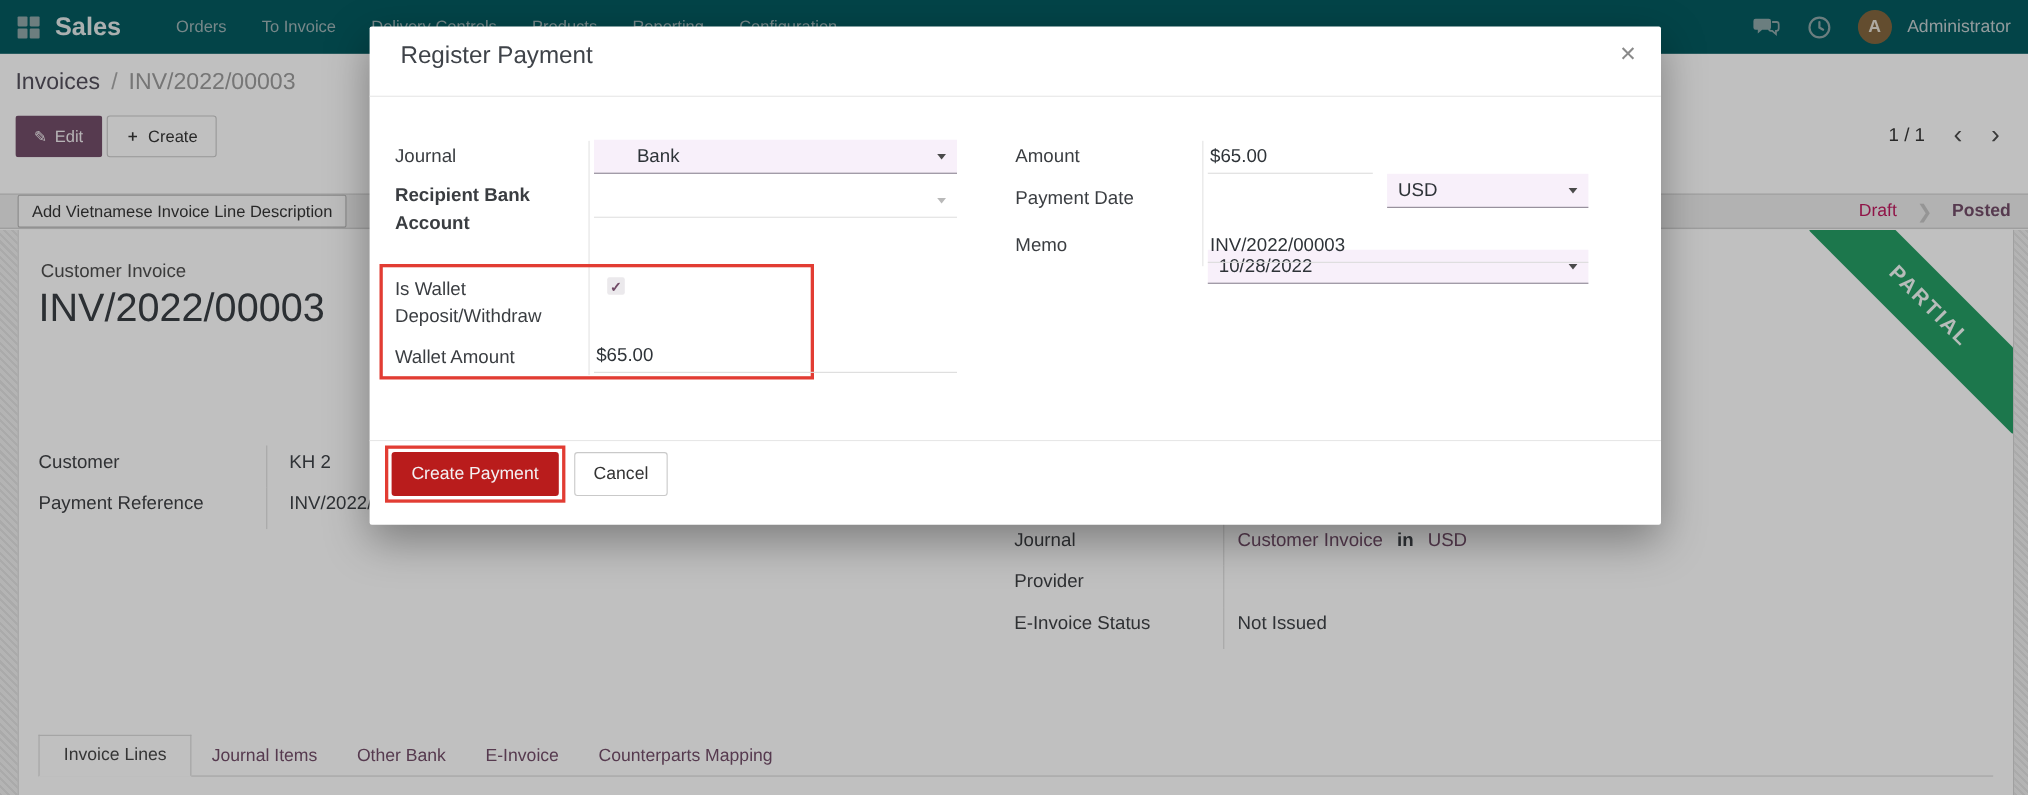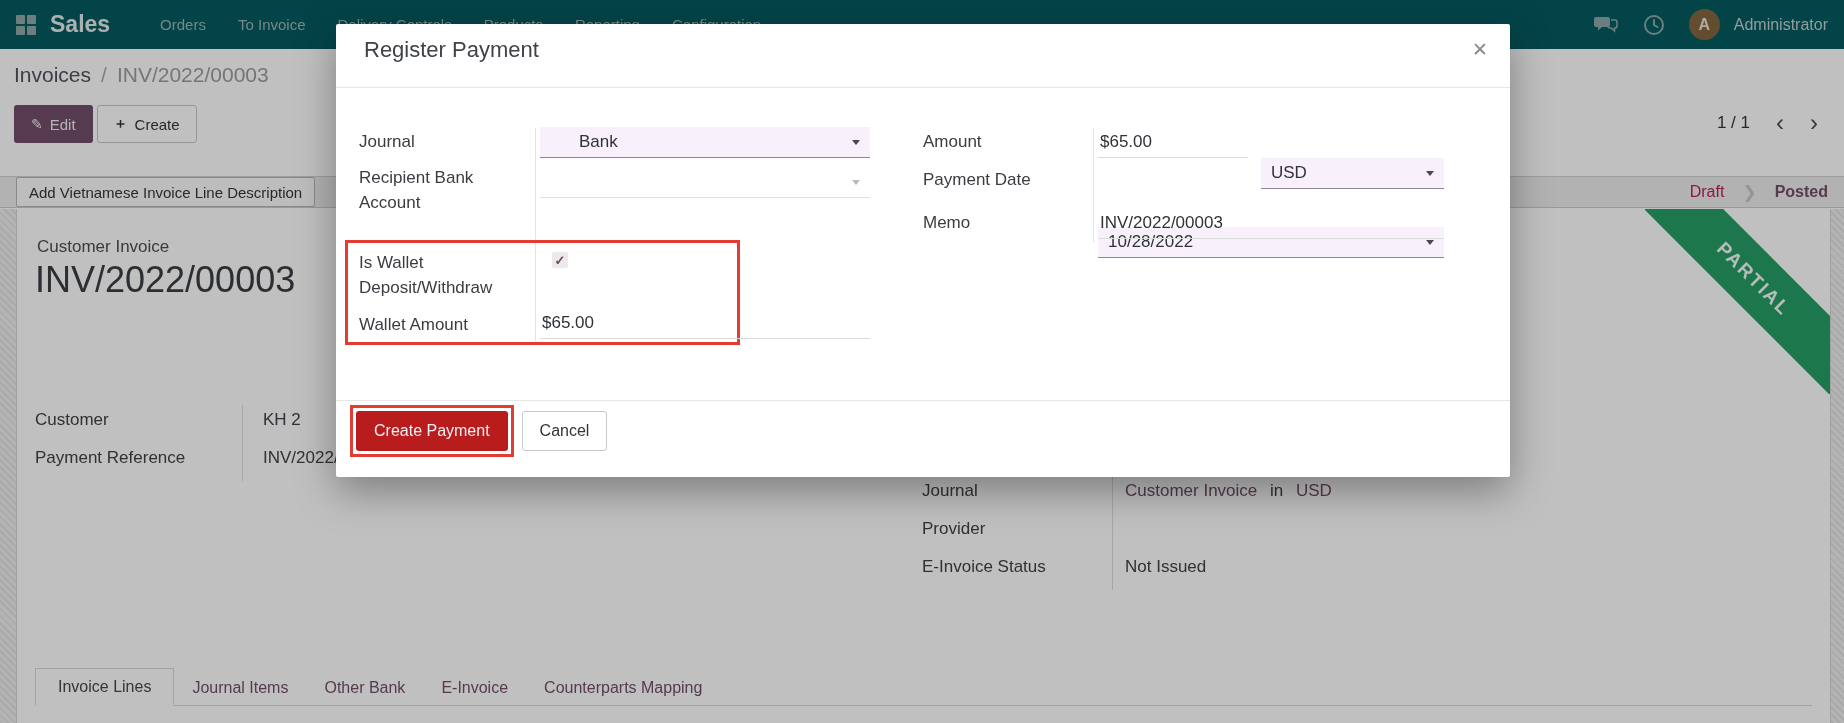--- a/index.html
+++ b/index.html
@@ -172,21 +172,21 @@
           <div class="flabel">Payment Reference</div>
           <div class="fval plain">INV/2022/00003</div>
         </div>
       </div>
 
       <div class="fgroup right">
         <div class="frow">
           <div class="flabel">Journal</div>
           <div class="fval">
             <span class="link-val">Customer Invoice</span>
-            <span class="plain" style="margin:0 8px;">in</span>
+            <span class="plain" style="margin:0 8px;font-weight:bold;">in</span>
             <span class="link-val">USD</span>
           </div>
         </div>
         <div class="frow">
           <div class="flabel">Provider</div>
           <div class="fval plain"></div>
         </div>
         <div class="frow">
           <div class="flabel">E-Invoice Status</div>
           <div class="fval plain">Not Issued</div>
@@ -213,21 +213,21 @@
 
     <div class="vline" style="left:199px;top:104px;height:213px;"></div>
     <div class="vline" style="left:757px;top:104px;height:114px;"></div>
 
     <div class="m-label" style="left:23px;top:105px;">Journal</div>
     <div class="m-field m-select" style="left:204px;top:103px;width:330px;padding-left:39px;">
       <span>Bank</span>
       <span class="caret"></span>
     </div>
 
-    <div class="m-label" style="left:23px;top:141px;width:145px;">Recipient Bank Account</div>
+    <div class="m-label" style="left:23px;top:141px;width:145px;font-weight:bold;">Recipient Bank Account</div>
     <div class="m-field m-input" style="left:204px;top:143px;width:330px;border-bottom-color:#e0e0e0;">
       <span></span>
       <span class="caret light"></span>
     </div>
 
     <div class="hl-box" style="left:9px;top:216px;width:395px;height:105px;"></div>
 
     <div class="m-label" style="left:23px;top:226px;width:160px;">Is Wallet Deposit/Withdraw</div>
     <div class="checkbox">
       <span class="mark">✓</span>

